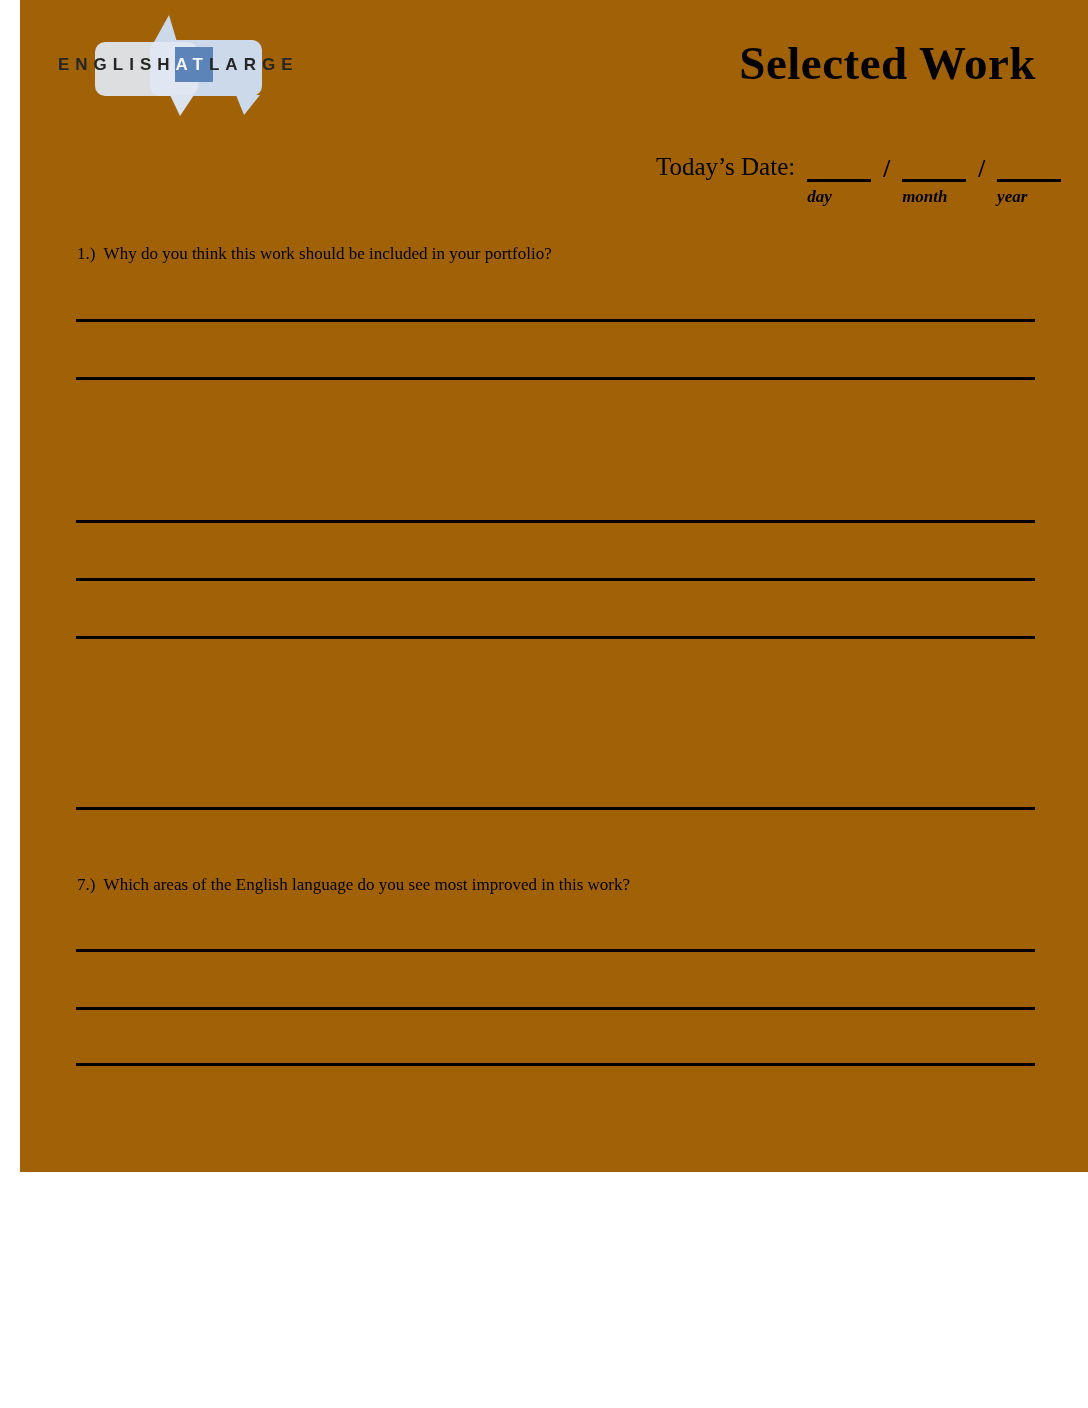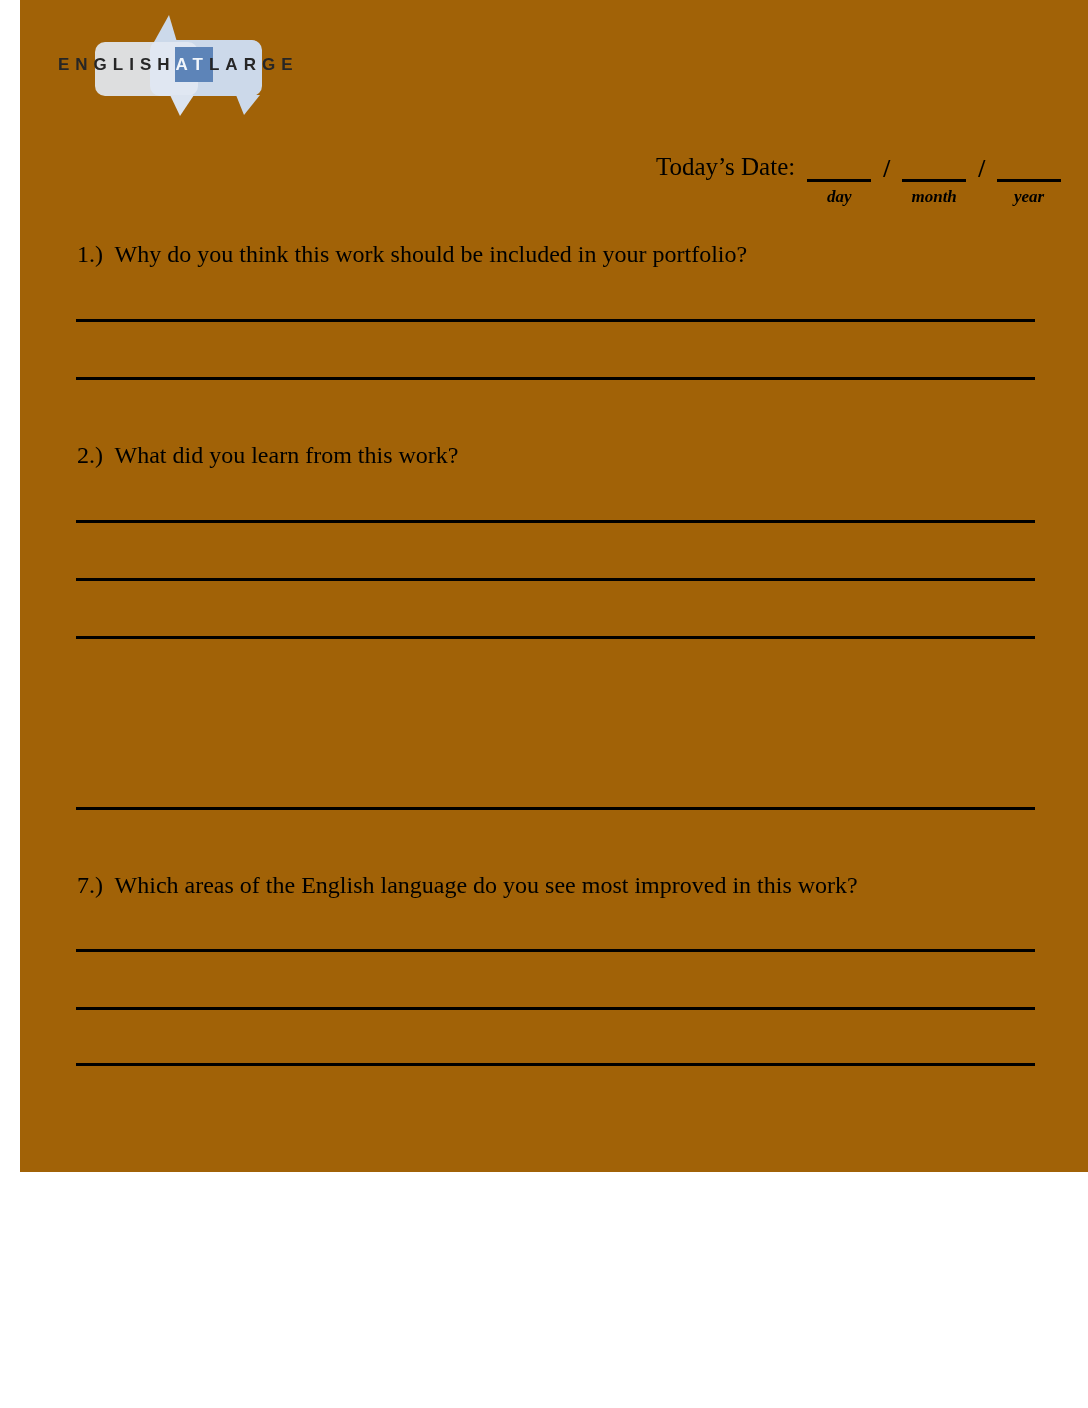--- a/index.html
+++ b/index.html
@@ -69,21 +69,20 @@
     gap: 12px;
   }
   .date-label {
     font-size: 25px;
     line-height: 30px;
     white-space: nowrap;
   }
   .date-field {
     display: flex;
     flex-direction: column;
-    align-items: center;
     width: 64px;
   }
   .date-blank {
     width: 64px;
     height: 27px;
     border-bottom: 3px solid #000;
   }
   .date-caption {
     margin-top: 5px;
     font-size: 17px;
@@ -95,21 +94,21 @@
     font-weight: bold;
     line-height: 30px;
     padding-top: 2px;
   }
 
   
   .question {
     position: absolute;
     left: 57px;
     width: 959px;
-    font-size: 24px;
+    font-size: 17px;
     line-height: 30px;
     white-space: pre-wrap;
   }
   .answer-line {
     position: absolute;
     left: 56px;
     width: 959px;
     height: 3px;
     background: #000000;
   }
@@ -124,20 +123,21 @@
       <rect x="100" y="32" width="112" height="56" rx="10" fill="#ccd9ea"></rect>
       <polygon points="104,34 119,7 127,34" fill="#ccd9ea"></polygon>
       <polygon points="186,87 210,87 194,107" fill="#ccd9ea"></polygon>
       <rect x="45" y="34" width="103" height="54" rx="10" fill="#e2e8f2" fill-opacity="0.92"></rect>
       <polygon points="120,87 144,87 130,108" fill="#dbe3ef"></polygon>
       <rect x="125" y="39" width="38" height="35" fill="#5d84b8"></rect>
     </svg>
     <div class="logo-text"><span>ENGLISH</span><span class="logo-at">AT</span><span>LARGE</span></div>
   </div>
 
+  <h1 class="title">Selected Work</h1>
 
   <div class="date-row">
     <span class="date-label">Today’s Date:</span>
     <span class="date-field">
       <span class="date-blank"></span>
       <span class="date-caption">day</span>
     </span>
     <span class="date-slash">/</span>
     <span class="date-field">
       <span class="date-blank"></span>
@@ -147,21 +147,20 @@
     <span class="date-field">
       <span class="date-blank"></span>
       <span class="date-caption">year</span>
     </span>
   </div>
 
   <div class="question" style="top:239px;">1.)  Why do you think this work should be included in your portfolio?</div>
   <div class="answer-line" style="top:319px;"></div>
   <div class="answer-line" style="top:377px;"></div>
 
-  <div class="question" style="top:440px;">2.)  What did you learn from this work?</div>
   <div class="answer-line" style="top:520px;"></div>
   <div class="answer-line" style="top:578px;"></div>
   <div class="answer-line" style="top:636px;"></div>
 
   <div class="answer-line" style="top:807px;"></div>
 
   <div class="question" style="top:870px;">7.)  Which areas of the English language do you see most improved in this work?</div>
   <div class="answer-line" style="top:949px;"></div>
   <div class="answer-line" style="top:1007px;"></div>
   <div class="answer-line" style="top:1063px;"></div>

